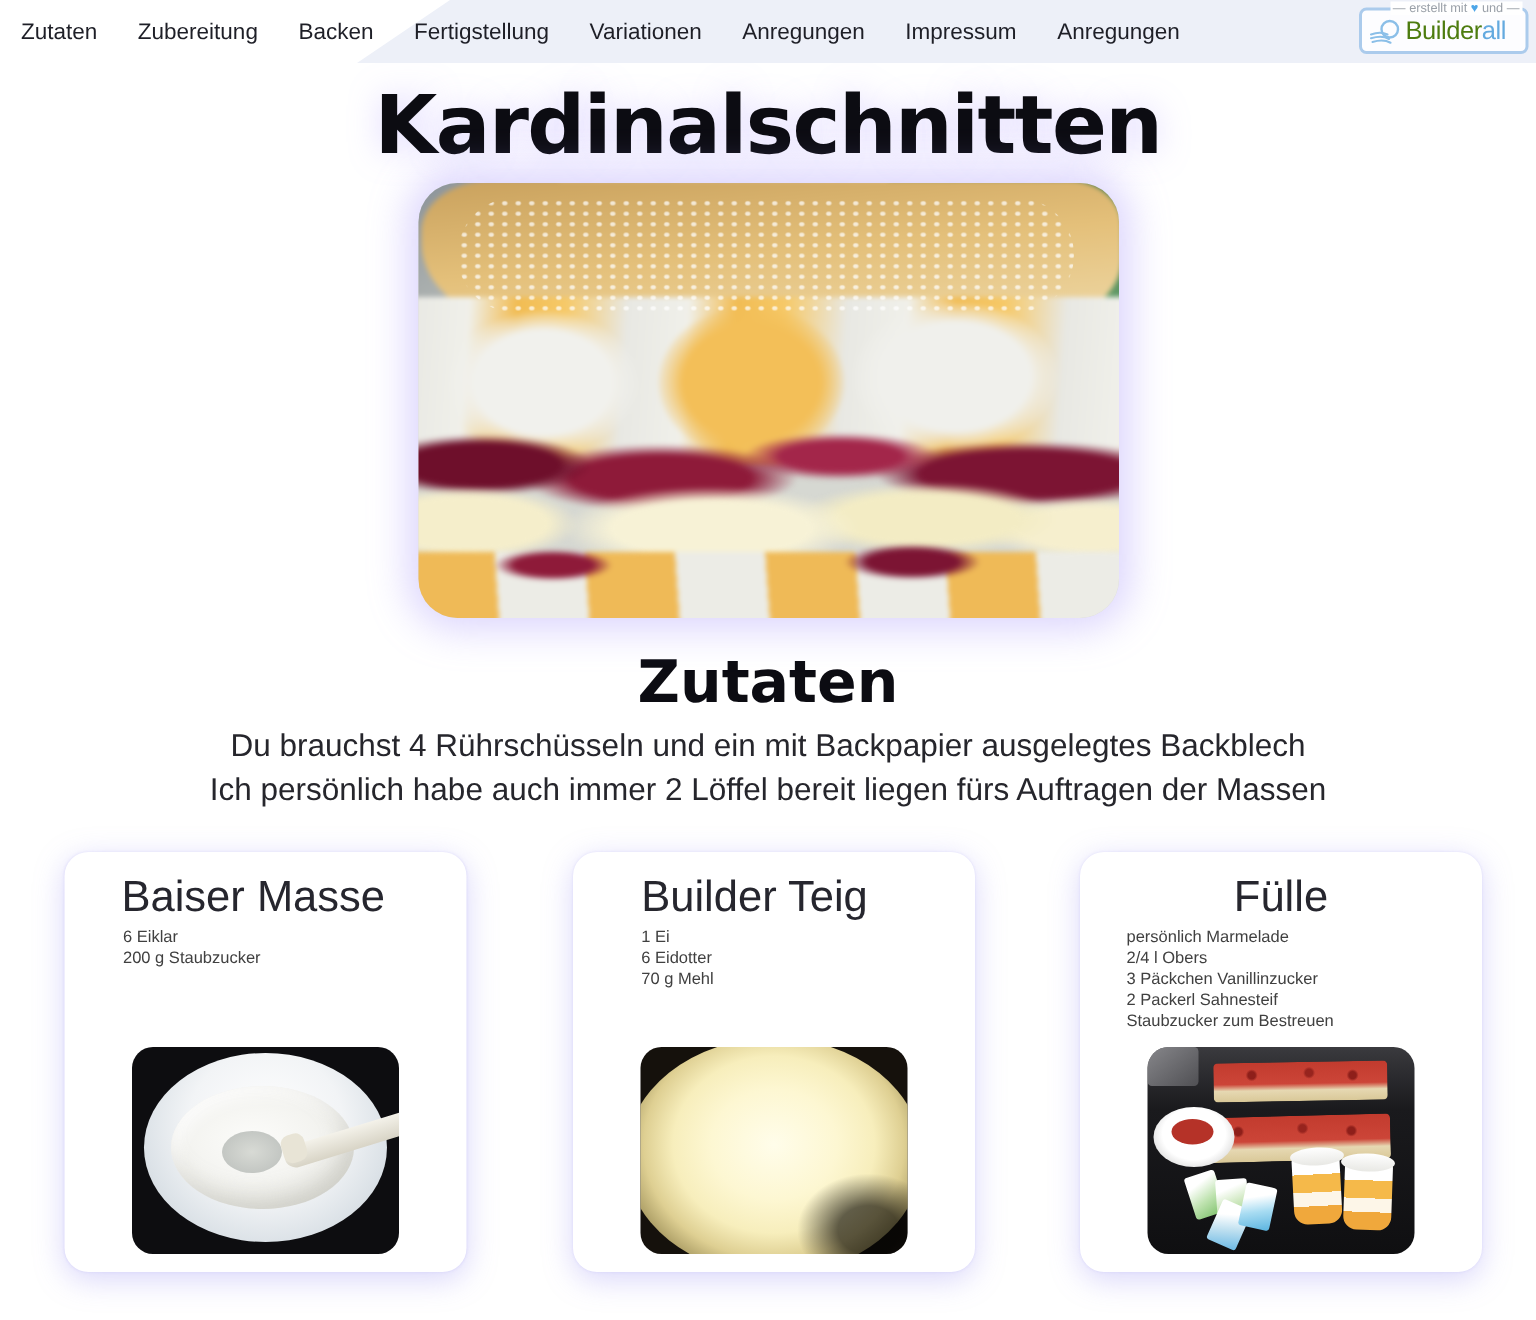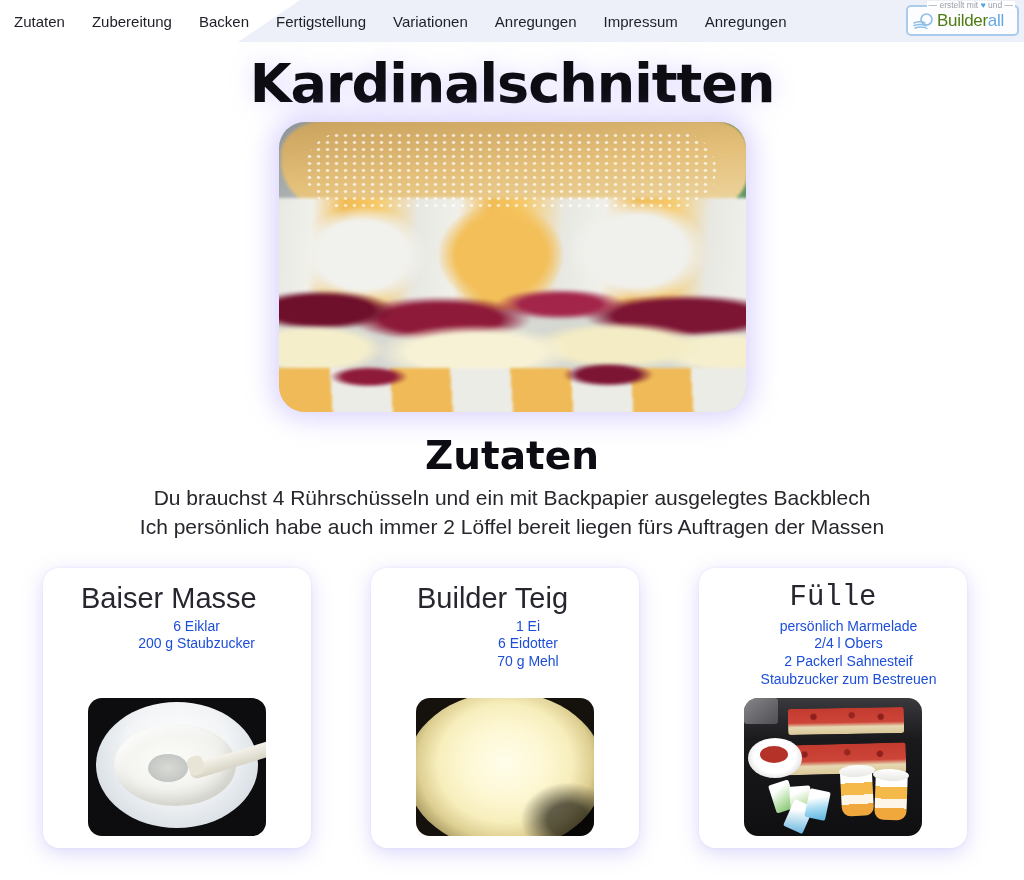--- a/index.html
+++ b/index.html
@@ -71,27 +71,27 @@
     border-radius:40px; opacity:0.75;
     background-image:radial-gradient(rgba(255,255,255,0.95) 1.2px, rgba(255,255,255,0) 2.4px);
     background-size:9px 7px; }
 
   
   .section-heading { margin-top:24px; text-align:center; font-family:"DejaVu Sans", sans-serif;
     font-size:39px; font-weight:800; color:#0c0c12; line-height:1.0; }
   .intro { margin-top:9px; text-align:center; font-size:21px; color:#26262c; line-height:1.36; }
 
   
-  .cards { display:flex; justify-content:space-between; padding:0 57px 0 43px; margin-top:27px; }
+  .cards { display:flex; justify-content:space-between; padding:0 36px 0 43px; margin-top:27px; }
   .card { position:relative; width:268px; height:280px; background:#ffffff; border-radius:16px;
     box-shadow:0 5px 20px rgba(150,140,240,0.35), 0 0 2px rgba(150,140,240,0.22); }
   .card h3 { font-size:29px; font-weight:400; color:#26262e; margin:15px 0 4px 38px; line-height:1.05; }
   .card.card-2 h3 { margin-left:46px; }
-  .card.card-3 h3 { margin-left:0; text-align:center;font-family:Liberation Mono, monospace; }
-  .card ul { list-style:none; margin:0 0 0 39px; font-size:14px; color:#1d4ed8; line-height:1.28;text-align:center; }
+  .card.card-3 h3 { margin-left:0; text-align:center; }
+  .card ul { list-style:none; margin:0 0 0 39px; font-size:11px; color:#404040; line-height:1.28; }
   .card.card-2 ul { margin-left:46px; }
   .card.card-3 ul { margin-left:31px; }
   .card-img { position:absolute; left:50%; transform:translateX(-50%); top:130px;
     width:178px; height:138px; border-radius:14px; overflow:hidden; }
   .card-img > div { position:absolute; }
 
   
   .img-baiser { background:#0d0d10; }
   .cb-bowl { left:8px; right:8px; top:4px; bottom:8px; border-radius:50%;
     background:radial-gradient(ellipse at 50% 38%, #ffffff 0%, #f2f4f6 45%, #dde3e8 70%, #c3ccd4 100%); }
@@ -230,20 +230,21 @@
       <div class="bb-bowl"></div>
       <div class="bb-corner"></div>
     </div>
   </article>
 
   <article class="card card-3">
     <h3>Fülle</h3>
     <ul>
       <li>persönlich Marmelade</li>
       <li>2/4 l Obers</li>
+      <li>3 Päckchen Vanillinzucker</li>
       <li>2 Packerl Sahnesteif</li>
       <li>Staubzucker zum Bestreuen</li>
     </ul>
     <div class="card-img img-fuelle">
       <div class="ft-metal"></div>
       <div class="ft-strip ft-strip1"></div>
       <div class="ft-strip ft-strip2"></div>
       <div class="ft-plate"></div>
       <div class="ft-plate-jam"></div>
       <div class="ft-sachet ft-s1"></div>

